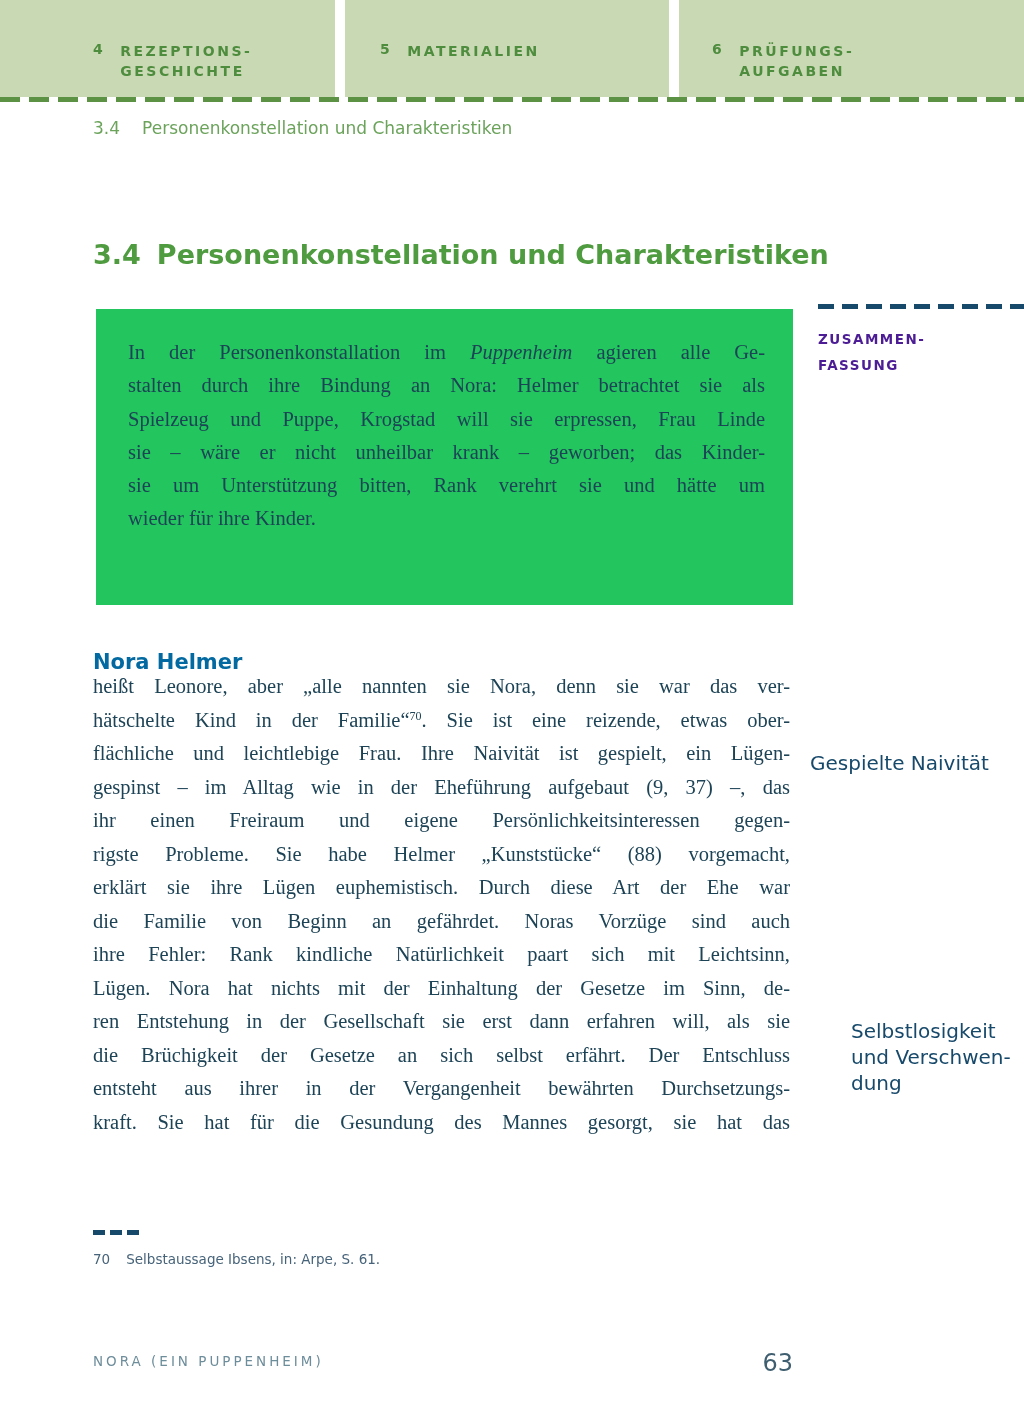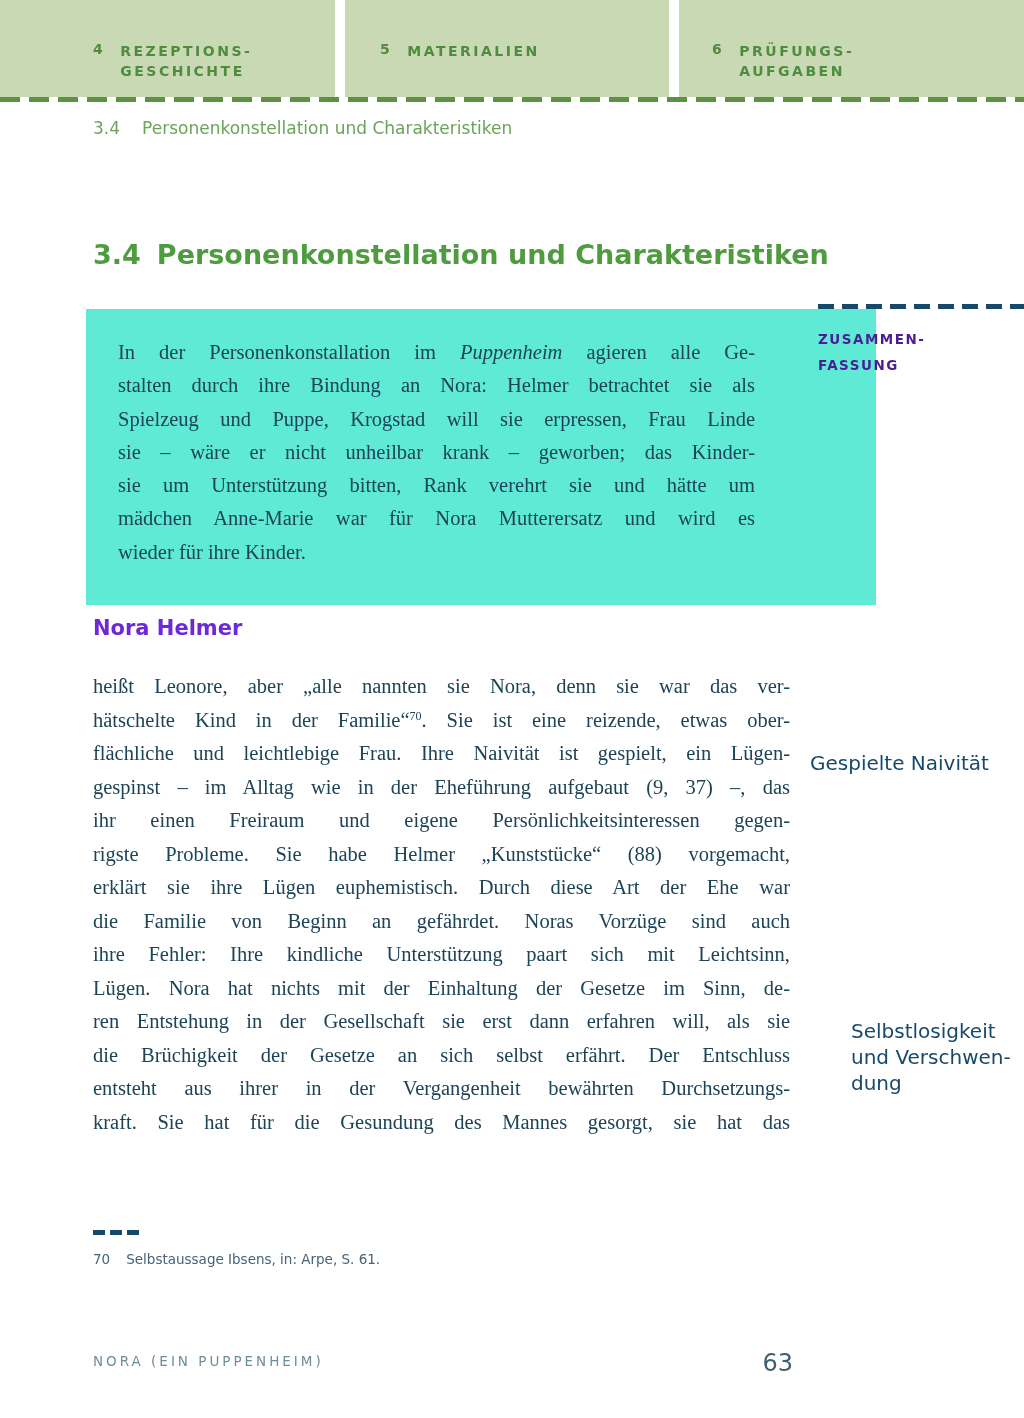--- a/index.html
+++ b/index.html
@@ -21,35 +21,35 @@
     background:repeating-linear-gradient(90deg,#5c9244 0 20px,transparent 20px 29px); }
 
   .running-head { position:absolute; left:93px; top:118px; display:flex; gap:22px;
     color:#6ba35b; font-size:17px; }
 
   
   .page-title { position:absolute; left:93px; top:239px; display:flex; gap:16px;
     color:#4f9b3f; font-size:27px; font-weight:bold; }
 
   
-  .summary-box { position:absolute; left:86px; top:309px; width:790px; height:296px;
-    background:#5eead4; }
+  .summary-box { position:absolute; left:96px; top:309px; width:697px; height:296px;
+    background:#22c55e; }
   .summary-text { position:absolute; left:32px; top:27px; width:637px;
     font-family:"Liberation Serif", serif; font-size:20.5px; line-height:33.3px;
     color:#1d4356; }
 
   .rule-navy { position:absolute; left:818px; top:304px; width:206px; height:5px;
     background:repeating-linear-gradient(90deg,#17496b 0 16px,transparent 16px 24px); }
   .summary-label { position:absolute; left:818px; top:326px; color:#4c1d95;
     font-size:13.5px; font-weight:bold; letter-spacing:1.5px; }
   .summary-label .tline { line-height:26px; }
 
   
-  .section-heading { position:absolute; left:93px; top:616px;
-    color:#6d28d9; font-size:21px; font-weight:bold; }
+  .section-heading { position:absolute; left:93px; top:650px;
+    color:#0369a1; font-size:21px; font-weight:bold; }
   .body-text { position:absolute; left:93px; top:670px; width:697px;
     font-family:"Liberation Serif", serif; font-size:20.5px; line-height:33.5px;
     color:#1d4356; }
 
   .justify .tline { text-align:justify; text-align-last:justify; }
   .justify .tline.nojust { text-align-last:left; }
   .it { font-style:italic; }
   .bd { font-weight:normal; }
   sup { font-size:12px; line-height:0; vertical-align:7px; letter-spacing:0; }
 
@@ -116,42 +116,41 @@
     <span>Personenkonstellation und Charakteristiken</span>
   </div>
 
   <div class="summary-box">
     <div class="summary-text justify">
         <div class="tline"><span>In der Personenkonstallation im </span><span class="it">Puppenheim</span><span> agieren alle Ge-</span></div>
         <div class="tline"><span>stalten durch ihre Bindung an Nora: Helmer betrachtet sie als</span></div>
         <div class="tline"><span>Spielzeug und Puppe, Krogstad will sie erpressen, Frau Linde</span></div>
         <div class="tline"><span>sie – wäre er nicht unheilbar krank – geworben; das Kinder-</span></div>
         <div class="tline"><span>sie um Unterstützung bitten, Rank verehrt sie und hätte um</span></div>
-        <div class="tline"><span>mädchen Anne-Marie war für Nora Mutterersatz und wird es</span></div>
         <div class="tline nojust"><span>wieder für ihre Kinder.</span></div>
       </div>
   </div>
 
   <div class="rule-navy"></div>
   <div class="summary-label">
       <div class="tline"><span>ZUSAMMEN-</span></div>
       <div class="tline"><span>FASSUNG</span></div>
     </div>
 
   <div class="section-heading">Nora Helmer</div>
   <div class="body-text justify">
       <div class="tline"><span>heißt Leonore, aber „alle nannten sie Nora, denn sie war das ver-</span></div>
       <div class="tline"><span>hätschelte Kind in der Familie“</span><sup>70</sup><span>. Sie ist eine reizende, etwas ober-</span></div>
       <div class="tline"><span>flächliche und leichtlebige Frau. Ihre Naivität ist gespielt, ein Lügen-</span></div>
       <div class="tline"><span>gespinst – im Alltag wie in der Eheführung aufgebaut (9, 37) –, das</span></div>
       <div class="tline"><span>ihr einen Freiraum und eigene Persönlichkeitsinteressen gegen-</span></div>
       <div class="tline"><span>rigste Probleme. Sie habe Helmer „Kunststücke“ (88) vorgemacht,</span></div>
       <div class="tline"><span>erklärt sie ihre Lügen euphemistisch. Durch diese Art der Ehe war</span></div>
       <div class="tline"><span>die Familie von Beginn an gefährdet. </span><span class="bd">Noras Vorzüge sind auch</span></div>
-      <div class="tline"><span class="bd">ihre Fehler</span><span>: Ihre kindliche Unterstützung paart sich mit Leichtsinn,</span></div>
+      <div class="tline"><span class="bd">ihre Fehler</span><span>: Rank kindliche Natürlichkeit paart sich mit Leichtsinn,</span></div>
       <div class="tline"><span>Lügen. Nora hat nichts mit der Einhaltung der Gesetze im Sinn, de-</span></div>
       <div class="tline"><span>ren Entstehung in der Gesellschaft sie erst dann erfahren will, als sie</span></div>
       <div class="tline"><span>die Brüchigkeit der Gesetze an sich selbst erfährt. Der Entschluss</span></div>
       <div class="tline"><span>entsteht aus ihrer in der Vergangenheit bewährten Durchsetzungs-</span></div>
       <div class="tline"><span>kraft. Sie hat für die Gesundung des Mannes gesorgt, sie hat das</span></div>
     </div>
 
   <div class="margin-note" id="mnote1">
       <div class="tline"><span>Gespielte Naivität</span></div>
     </div>

